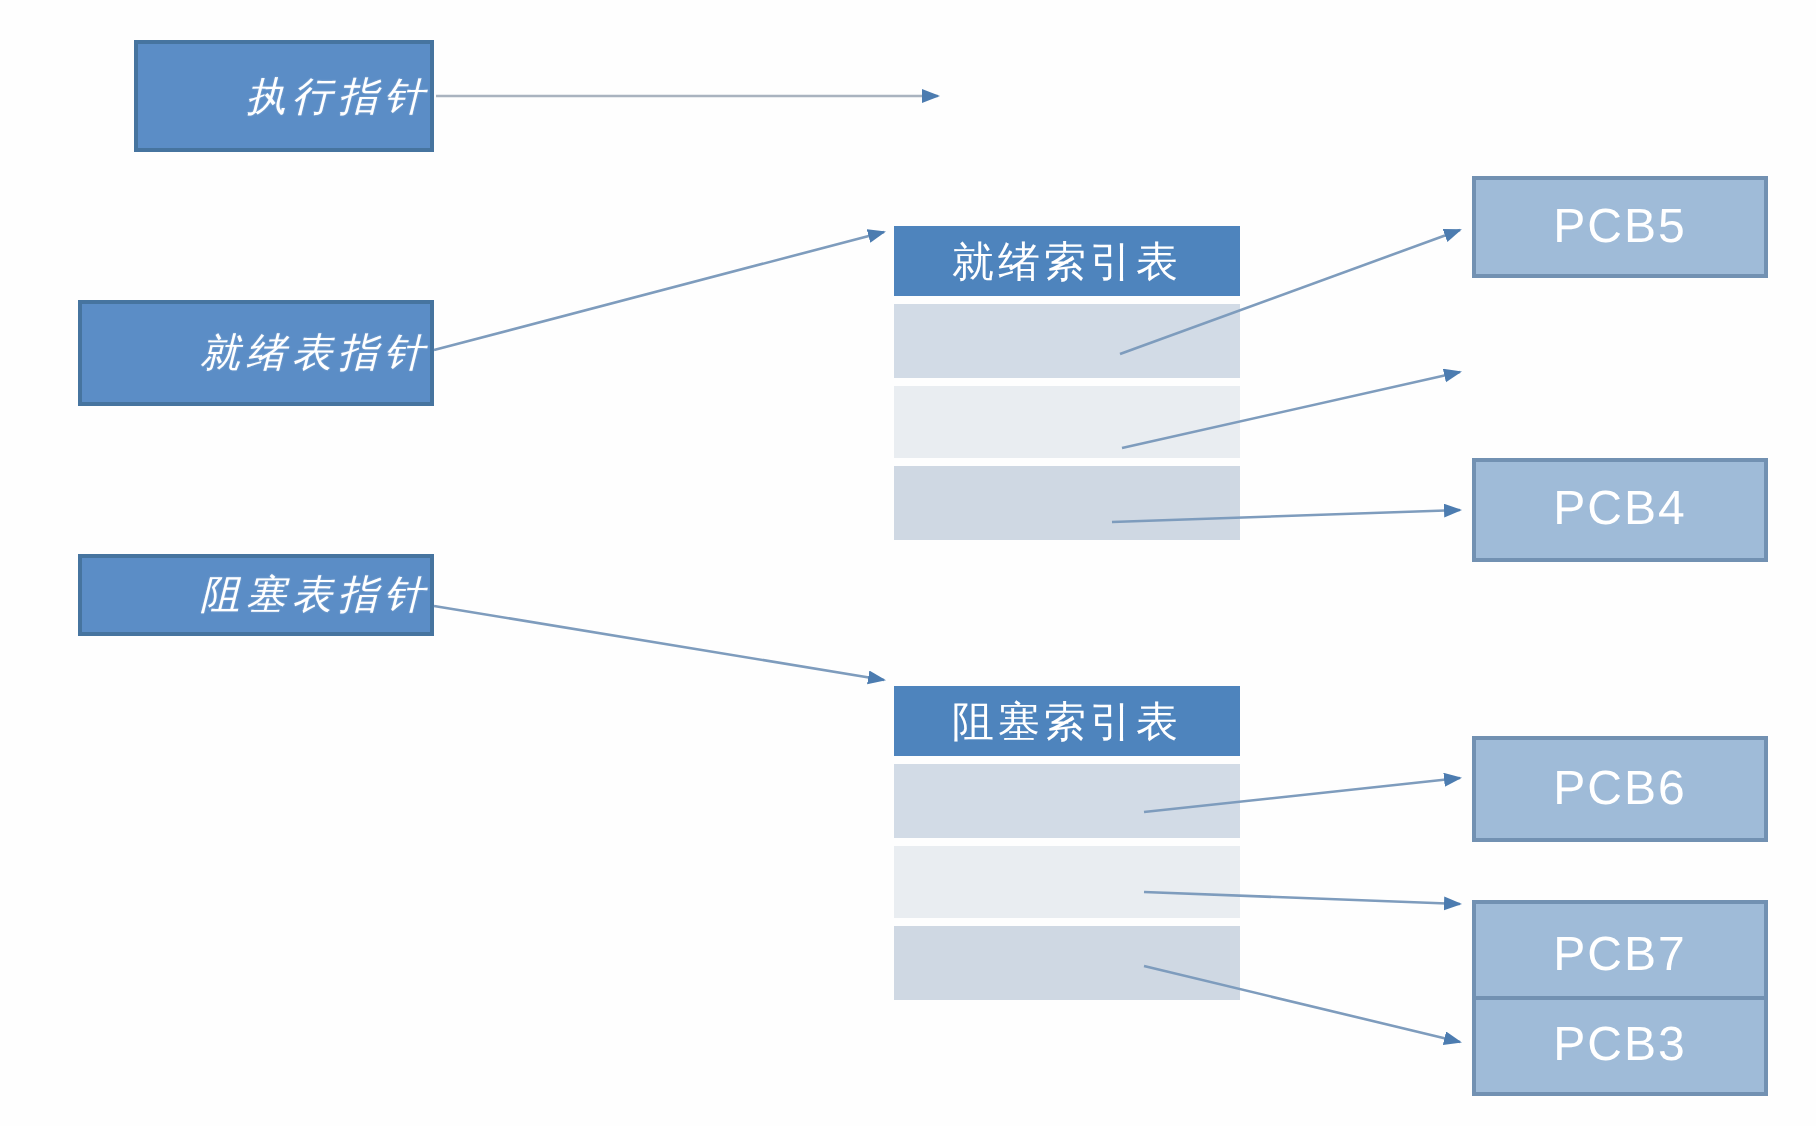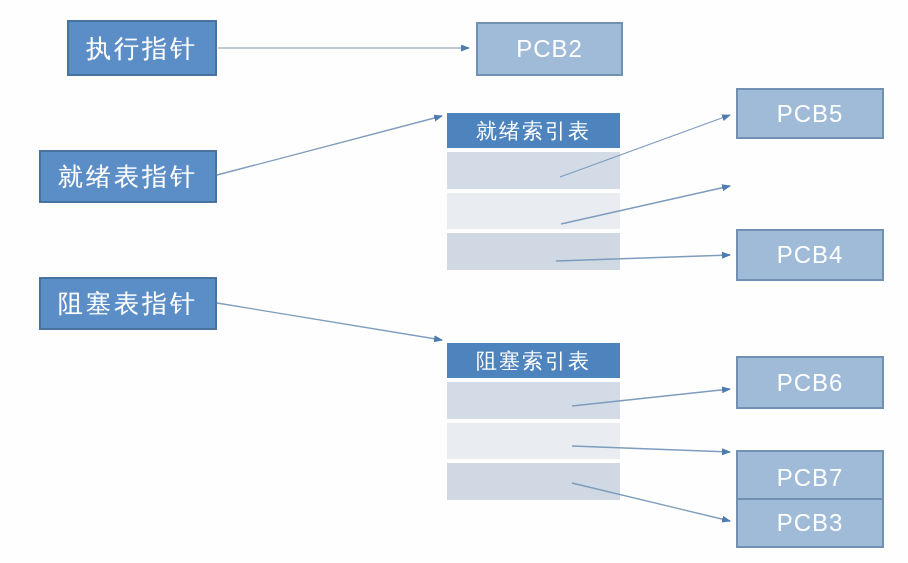--- a/index.html
+++ b/index.html
@@ -9,24 +9,25 @@
     background:#fefefe;
     font-family:"Liberation Sans","DejaVu Sans",sans-serif;
     overflow:hidden;
   }
   .pointer-box{
     position:absolute;
     background:#5b8dc6;
     border:2px solid #46749f;
     box-sizing:border-box;
     color:#ffffff;
-    display:flex;align-items:center;justify-content:center;
-    font-size:25px;
+    display:flex;align-items:center;justify-content:flex-end;
+    font-size:20px;
     letter-spacing:3px;
     text-shadow:0 0 1px rgba(255,255,255,.4);
+    font-style:italic;
   }
   .pcb-box{
     position:absolute;
     background:#9fbbd8;
     border:2px solid #7291b2;
     box-sizing:border-box;
     color:#ffffff;
     display:flex;align-items:center;justify-content:center;
     font-size:24px;
     letter-spacing:1px;
@@ -58,21 +59,21 @@
 <body>
 
 <div id="canvas">
 
   <div class="pointer-box" style="left:67px;top:20px;width:150px;height:56px;">
     <span>执行指针</span>
   </div>
   <div class="pointer-box" style="left:39px;top:150px;width:178px;height:53px;">
     <span>就绪表指针</span>
   </div>
-  <div class="pointer-box" style="left:39px;top:277px;width:178px;height:53px;">
+  <div class="pointer-box" style="left:39px;top:277px;width:178px;height:41px;">
     <span>阻塞表指针</span>
   </div>
 
   <div class="index-table" style="left:447px;top:343px;">
     <div class="hdr">
       <span>阻塞索引表</span>
     </div>
     <div class="row row-a"></div>
     <div class="row row-b"></div>
     <div class="row row-c"></div>
@@ -80,30 +81,27 @@
 
   <div class="index-table" style="left:447px;top:113px;">
     <div class="hdr">
       <span>就绪索引表</span>
     </div>
     <div class="row row-a"></div>
     <div class="row row-b"></div>
     <div class="row row-c"></div>
   </div>
 
-  <div class="pcb-box" style="left:476px;top:22px;width:147px;height:54px;">
-    <span>PCB2</span>
-  </div>
   <div class="pcb-box" style="left:736px;top:88px;width:148px;height:51px;justify-content:center;">
     <span>PCB5</span>
   </div>
   <div class="pcb-box" style="left:736px;top:229px;width:148px;height:52px;">
     <span>PCB4</span>
   </div>
-  <div class="pcb-box" style="left:736px;top:356px;width:148px;height:53px;">
+  <div class="pcb-box" style="left:736px;top:368px;width:148px;height:53px;">
     <span>PCB6</span>
   </div>
   <div class="pcb-box" style="left:736px;top:426px;width:148px;height:55px;margin-top:24px;">
     <span>PCB7</span>
   </div>
   <div class="pcb-box" style="left:736px;top:498px;width:148px;height:50px;justify-content:center;">
     <span>PCB3</span>
   </div>
 
   <svg id="arrow-layer" viewBox="0 0 908 563" xmlns="http://www.w3.org/2000/svg">

